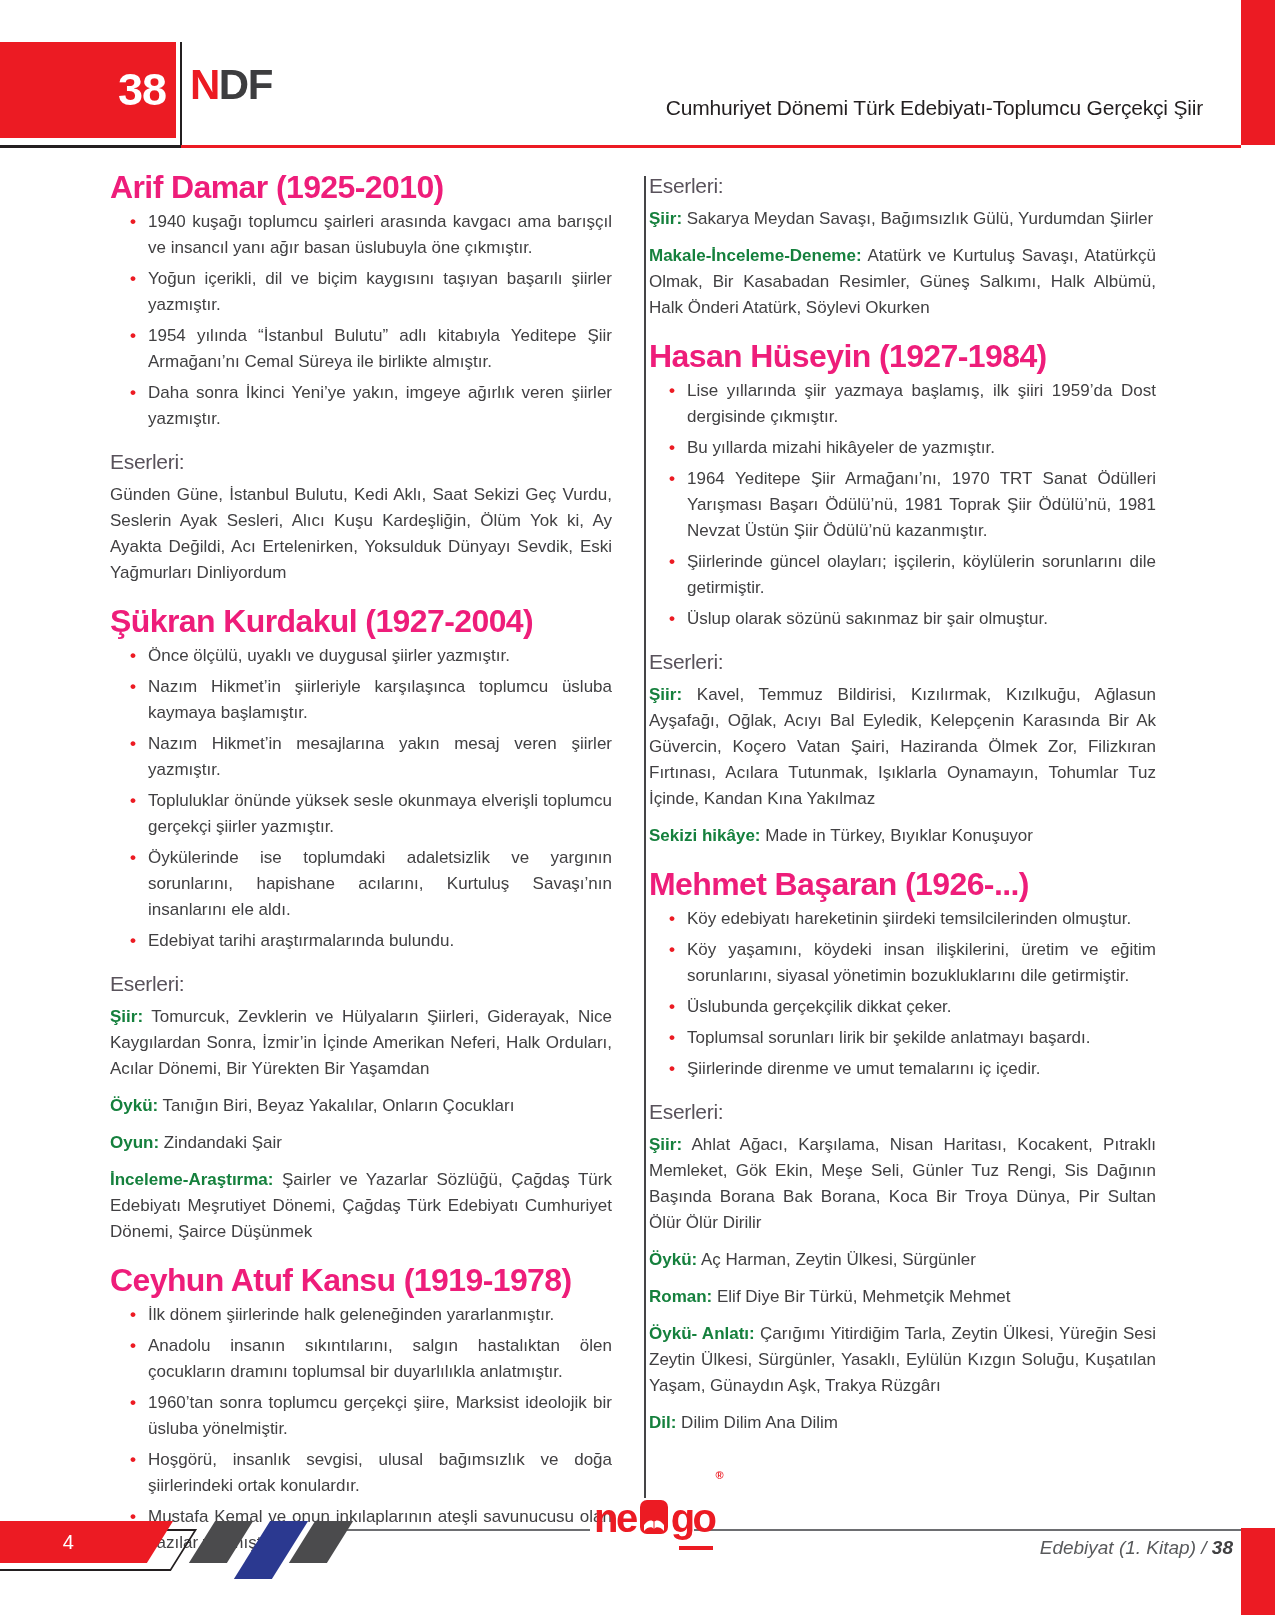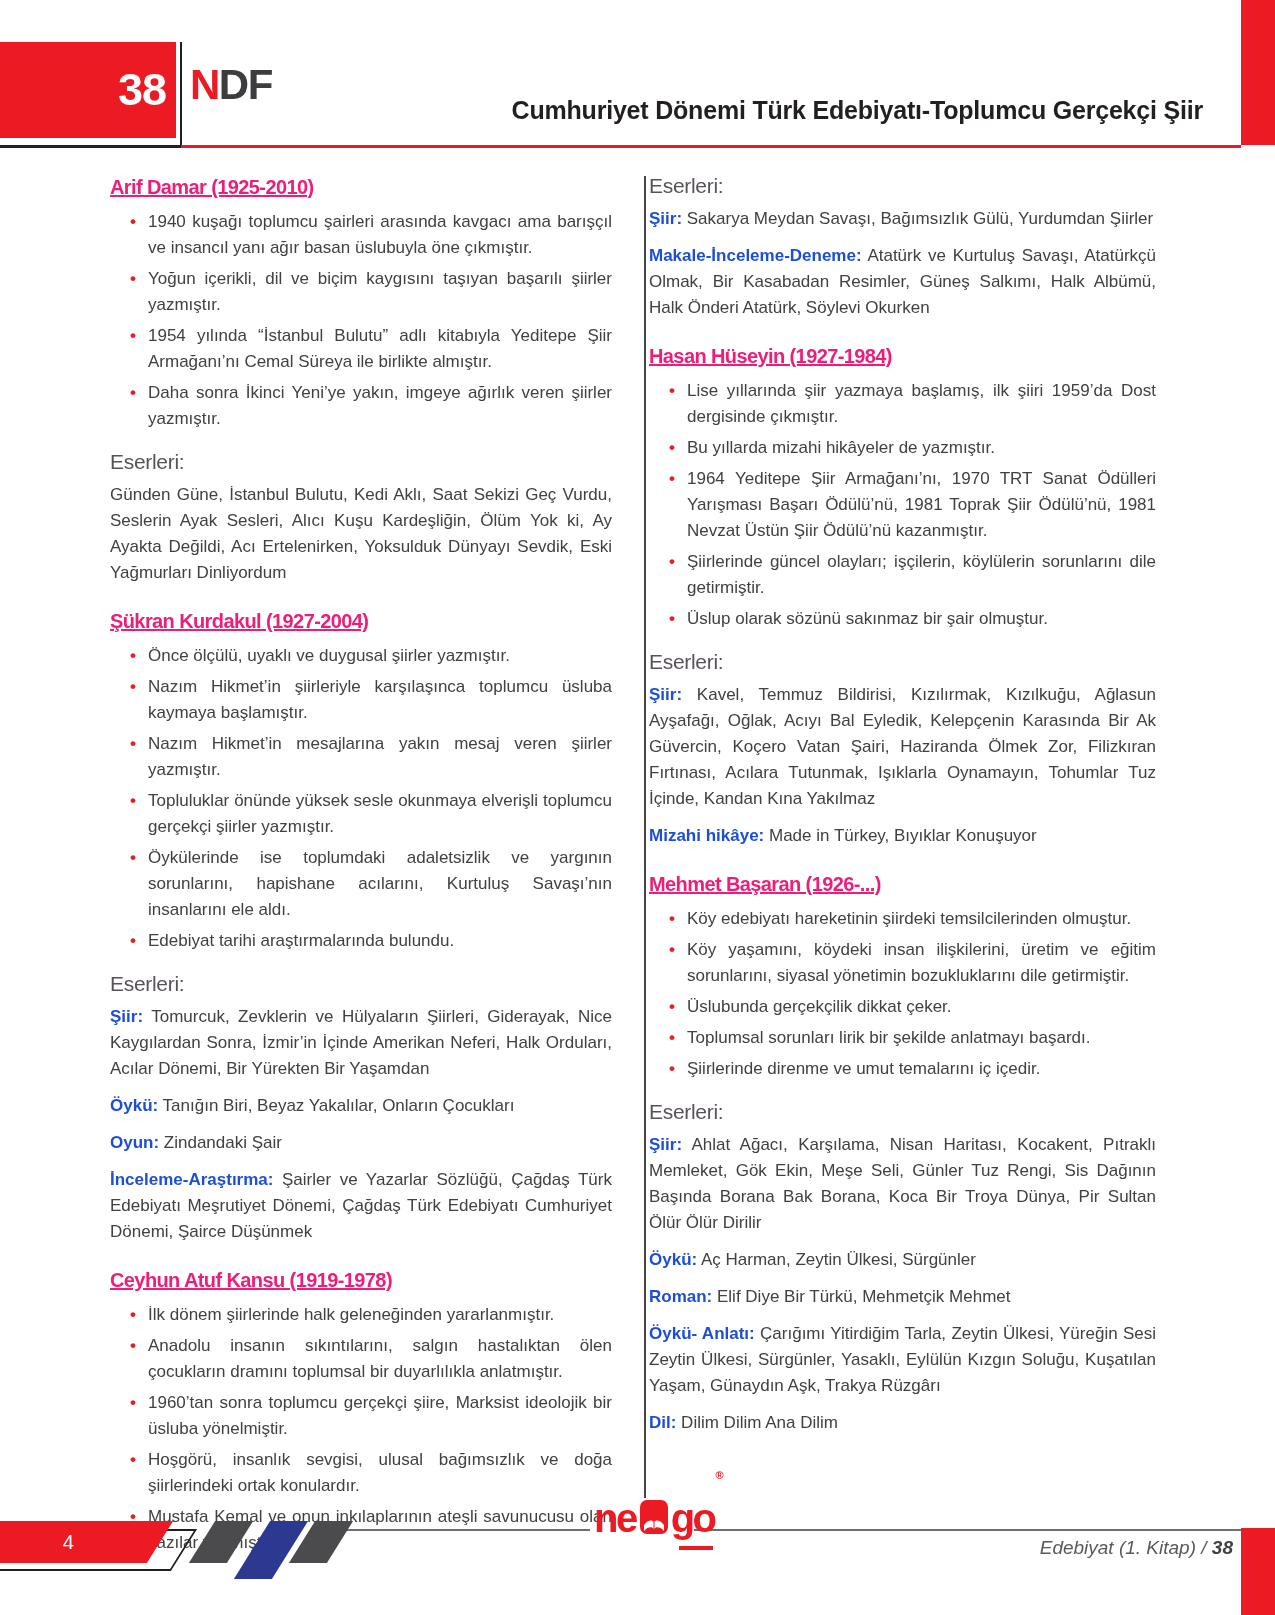--- a/index.html
+++ b/index.html
@@ -12,38 +12,38 @@
   }
   
   .hdr-box{
     position:absolute; left:0; top:42px; width:176px; height:96px; background:#EC1B23;
     color:#fff; font-weight:bold; font-size:45px; letter-spacing:-1px;
     display:flex; align-items:center; justify-content:flex-end; padding-right:10px; box-sizing:border-box;
   }
   .hdr-vline{position:absolute; left:180px; top:42px; width:2px; height:106px; background:#231f20;}
   .hdr-ndf{position:absolute; left:190px; top:64px; font-size:42px; font-weight:bold; letter-spacing:-1.5px; color:#3d3d3f; line-height:1;}
   .hdr-ndf .n{color:#EC1B23;}
-  .hdr-title{position:absolute; right:120px; top:96px; font-size:25px; font-weight:bold; color:#231f20; letter-spacing:-0.2px;}
+  .hdr-title{position:absolute; right:120px; top:96px; font-size:21px; font-weight:normal; color:#231f20; letter-spacing:-0.2px;}
   .hdr-darkline{position:absolute; left:0; top:145px; width:181px; height:3px; background:#231f20;}
   .hdr-redline{position:absolute; left:181px; top:145px; width:1060px; height:3px; background:#EC1B23;}
   .bar-top-right{position:absolute; left:1241px; top:0; width:34px; height:145px; background:#EC1B23;}
   .bar-bottom-right{position:absolute; left:1241px; top:1528px; width:34px; height:87px; background:#EC1B23;}
   
   .col{position:absolute; top:172px; font-size:17px; line-height:26px;}
   .col-left{left:110px; width:502px;}
   .col-right{left:649px; width:507px;}
   .col-divider{position:absolute; left:644px; top:176px; width:2px; height:1322px; background:#454547;}
-  .author{color:#EE1D7A; font-size:20px; line-height:27px; font-weight:bold; letter-spacing:-0.6px; margin:22px 0 8px;text-decoration:underline;}
+  .author{color:#EE1D7A; font-size:32px; line-height:27px; font-weight:bold; letter-spacing:-0.6px; margin:22px 0 8px;}
   .subhead{color:#59525B; font-size:21px; line-height:24px; font-weight:normal; letter-spacing:-0.3px; margin:18px 0 8px;}
   .col > :first-child{margin-top:2px;}
   ul.bullets{list-style:none; margin:0 0 4px; padding:0;}
   ul.bullets li{position:relative; padding-left:38px; margin:0 0 5px; text-align:justify;}
   ul.bullets .dot{position:absolute; left:20px; top:0; color:#EC1B23; font-weight:bold;}
   .para{margin:0 0 11px; text-align:justify;}
-  .label{color:#1d4ed8; font-weight:bold;}
+  .label{color:#15803d; font-weight:bold;}
   
   .footer-line-left{position:absolute; left:332px; top:1529px; width:258px; height:2px; background:#6d6e71;}
   .footer-line-right{position:absolute; left:694px; top:1529px; width:547px; height:2px; background:#6d6e71;}
   .pg-outline{position:absolute; left:-14px; top:1529px; width:198px; height:42px; border:2px solid #231f20; transform:skewX(-32deg); box-sizing:border-box;}
   .pg-red{position:absolute; left:-22px; top:1521px; width:182px; height:42px; background:#EC1B23; transform:skewX(-32deg);
           display:flex; align-items:center; justify-content:center;}
   .pg-red span{transform:skewX(32deg); color:#fff; font-size:20px;}
   .stripe{position:absolute; transform:skewX(-32deg);}
   .stripe.g1{left:202px; top:1521px; width:38px; height:42px; background:#4b4b4d;}
   .stripe.bl{left:252px; top:1521px; width:38px; height:58px; background:#2B3990;}
@@ -114,21 +114,21 @@
       <h2 class="author">Hasan Hüseyin (1927-1984)</h2>
       <ul class="bullets">
         <li><span class="dot">•</span><span>Lise yıllarında şiir yazmaya başlamış, ilk şiiri 1959’da Dost dergisinde çıkmıştır.</span></li>
         <li><span class="dot">•</span><span>Bu yıllarda mizahi hikâyeler de yazmıştır.</span></li>
         <li><span class="dot">•</span><span>1964 Yeditepe Şiir Armağanı’nı, 1970 TRT Sanat Ödülleri Yarışması Başarı Ödülü’nü, 1981 Toprak Şiir Ödülü’nü, 1981 Nevzat Üstün Şiir Ödülü’nü kazanmıştır.</span></li>
         <li><span class="dot">•</span><span>Şiirlerinde güncel olayları; işçilerin, köylülerin sorunlarını dile getirmiştir.</span></li>
         <li><span class="dot">•</span><span>Üslup olarak sözünü sakınmaz bir şair olmuştur.</span></li>
       </ul>
       <h3 class="subhead">Eserleri:</h3>
       <p class="para"><span class="label">Şiir:</span> Kavel, Temmuz Bildirisi, Kızılırmak, Kızılkuğu, Ağlasun Ayşafağı, Oğlak, Acıyı Bal Eyledik, Kelepçenin Karasında Bir Ak Güvercin, Koçero Vatan Şairi, Haziranda Ölmek Zor, Filizkıran Fırtınası, Acılara Tutunmak, Işıklarla Oynamayın, Tohumlar Tuz İçinde, Kandan Kına Yakılmaz</p>
-      <p class="para"><span class="label">Mizahi hikâye:</span> Made in Türkey, Bıyıklar Konuşuyor</p>
+      <p class="para"><span class="label">Sekizi hikâye:</span> Made in Türkey, Bıyıklar Konuşuyor</p>
       <h2 class="author">Mehmet Başaran (1926-...)</h2>
       <ul class="bullets">
         <li><span class="dot">•</span><span>Köy edebiyatı hareketinin şiirdeki temsilcilerinden olmuştur.</span></li>
         <li><span class="dot">•</span><span>Köy yaşamını, köydeki insan ilişkilerini, üretim ve eğitim sorunlarını, siyasal yönetimin bozukluklarını dile getirmiştir.</span></li>
         <li><span class="dot">•</span><span>Üslubunda gerçekçilik dikkat çeker.</span></li>
         <li><span class="dot">•</span><span>Toplumsal sorunları lirik bir şekilde anlatmayı başardı.</span></li>
         <li><span class="dot">•</span><span>Şiirlerinde direnme ve umut temalarını iç içedir.</span></li>
       </ul>
       <h3 class="subhead">Eserleri:</h3>
       <p class="para"><span class="label">Şiir:</span> Ahlat Ağacı, Karşılama, Nisan Haritası, Kocakent, Pıtraklı Memleket, Gök Ekin, Meşe Seli, Günler Tuz Rengi, Sis Dağının Başında Borana Bak Borana, Koca Bir Troya Dünya, Pir Sultan Ölür Ölür Dirilir</p>

